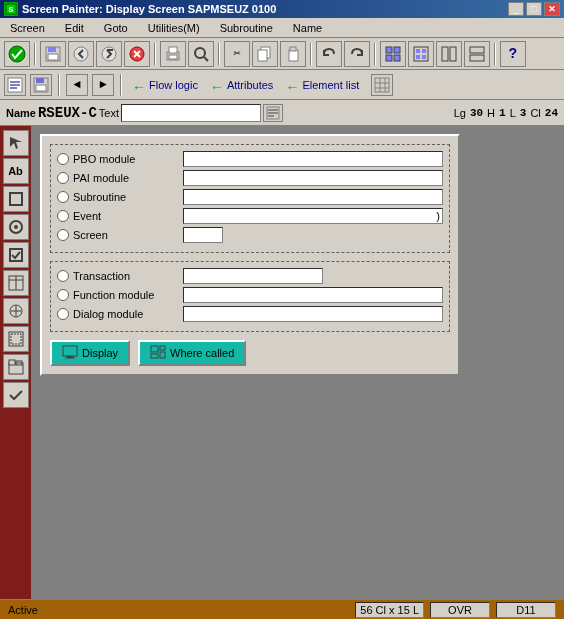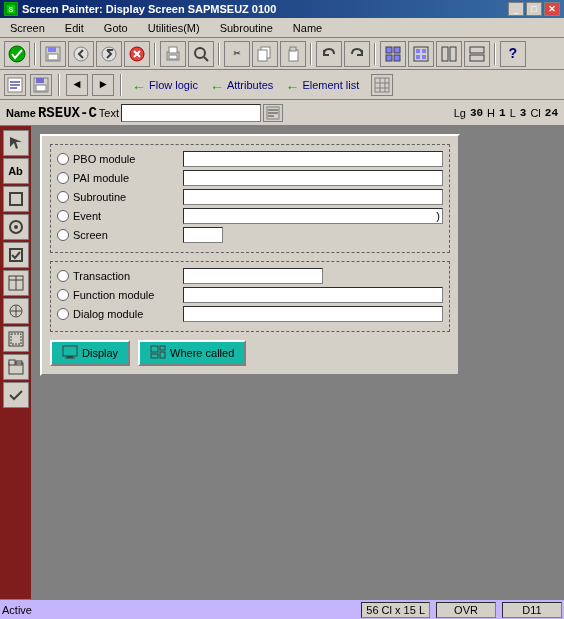--- a/index.html
+++ b/index.html
@@ -295,25 +295,25 @@
       border: 2px solid #ffffff;
       border-right-color: #808080;
       border-bottom-color: #808080;
       cursor: pointer;
       font-size: 11px;
       font-family: Arial, sans-serif;
     }
 
     
     .status-bar {
-      background: #c4b5fd;
+      background: #a16207;
       height: 20px;
       display: flex;
       align-items: center;
-      padding: 0 2px;
+      padding: 0 8px;
       border-top: 1px solid #808080;
       gap: 10px;
       position: absolute;
       bottom: 0;
       left: 0;
       right: 0;
     }
     .status-text {
       font-size: 11px;
       font-family: Arial, sans-serif;

